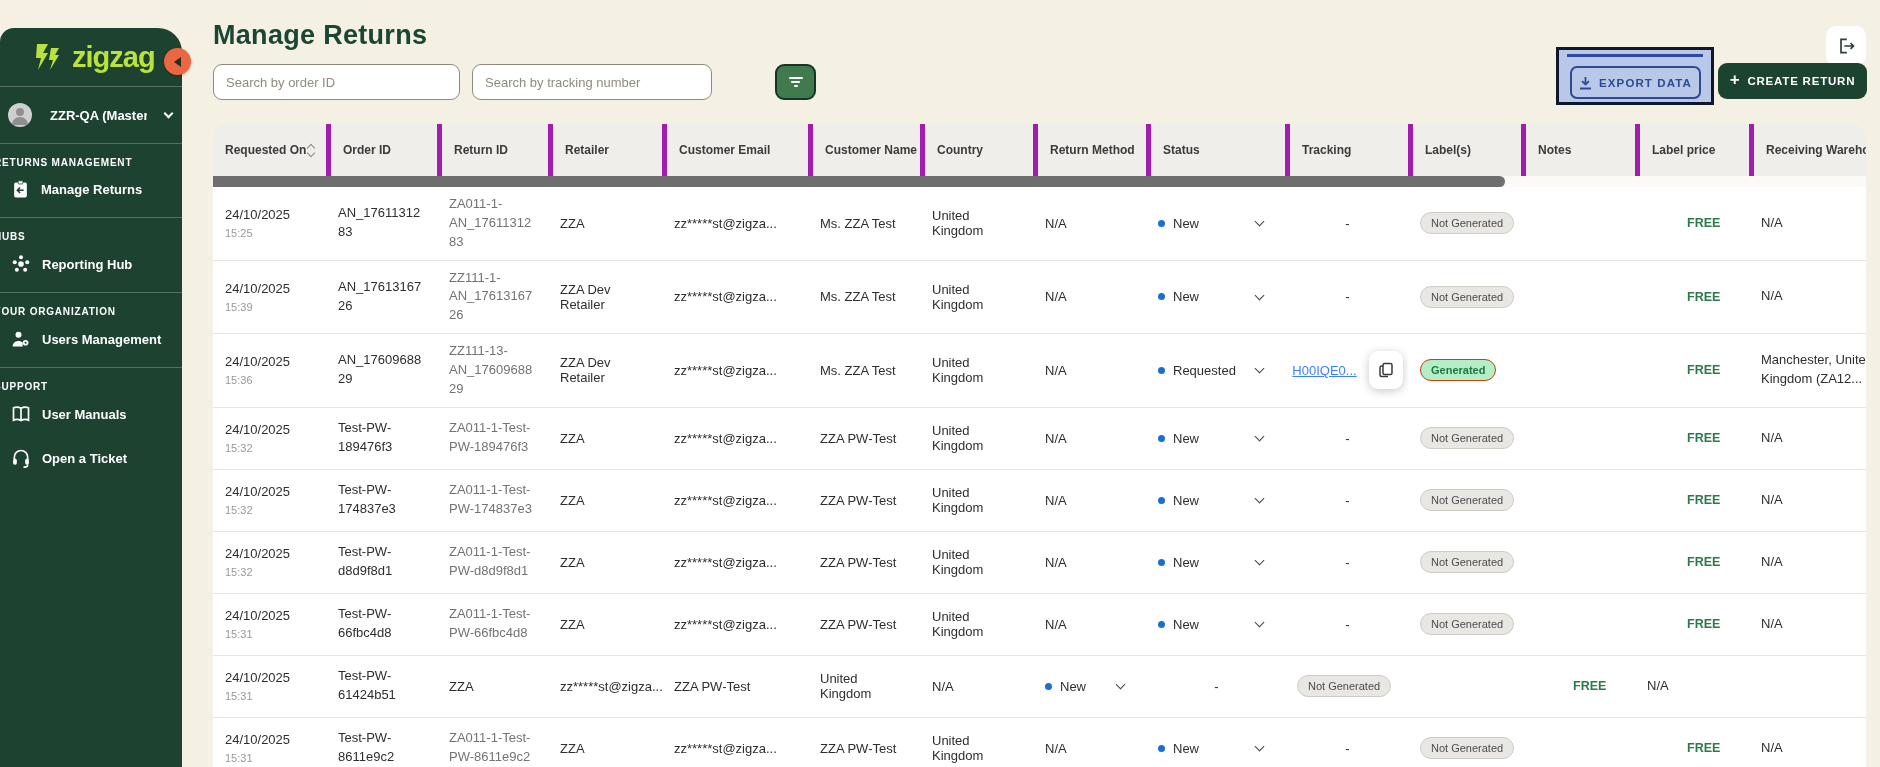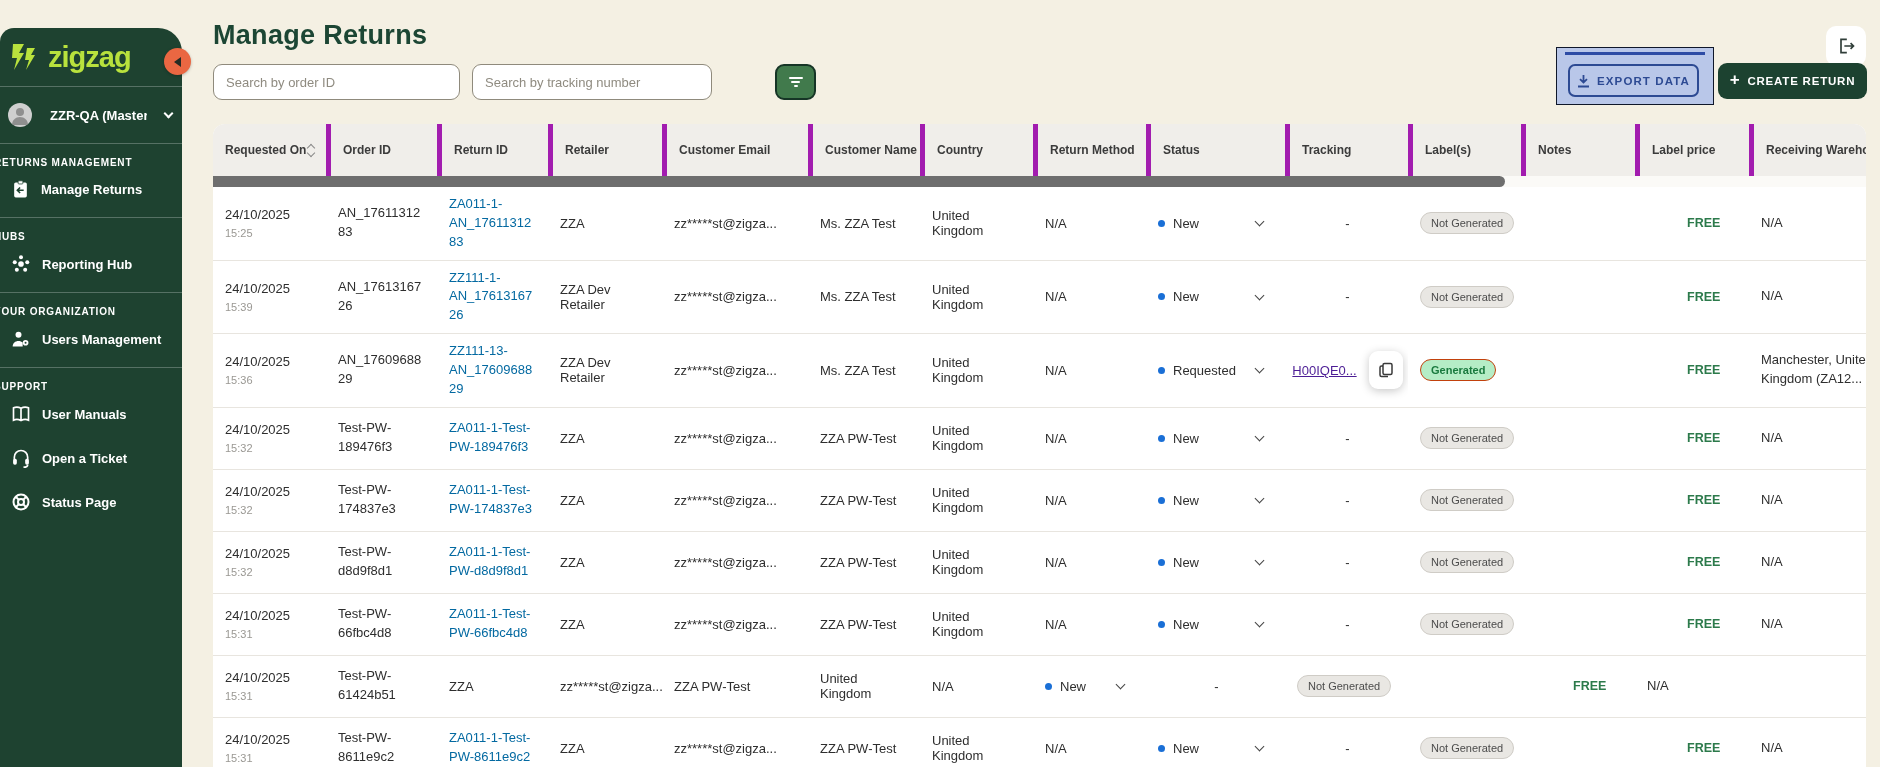--- a/index.html
+++ b/index.html
@@ -2,21 +2,21 @@
 <html><head>
 <meta charset="utf-8">
 <style>
   * { margin:0; padding:0; box-sizing:border-box; }
   html,body { width:1880px; height:767px; overflow:hidden; }
   body { background:#f4f0e3; font-family:"Liberation Sans", sans-serif; position:relative; color:#2e2e2e; }
 
   
   .sidebar { position:absolute; left:0; top:28px; bottom:0; width:182px; background:#1e4230;
              border-radius:14px 24px 0 0; color:#fff; }
-  .sb-logo { height:58px; display:flex; align-items:center; gap:7px; padding-left:7px; }
+  .sb-logo { height:58px; display:flex; align-items:center; gap:7px; padding-left:7px;margin-left:24px; }
   .sb-logo .logotext { color:#b9e23d; font-size:29px; font-weight:bold; letter-spacing:-1px; }
   .sb-div { height:1px; background:rgba(255,255,255,.25); }
   .sb-profile { height:56px; display:flex; align-items:center; gap:18px; padding:0 10px 0 8px; cursor:pointer; }
   .avatar { width:24px; height:24px; border-radius:50%; background:#cfcfcf; overflow:hidden; flex:none;
             display:flex; align-items:center; justify-content:center; }
   .sb-profile .pname { font-size:13px; font-weight:bold; flex:1; white-space:nowrap; overflow:hidden; }
   .chev { width:7px; height:7px; border-right:2px solid #fff; border-bottom:2px solid #fff;
           transform:rotate(45deg); display:inline-block; margin-top:-3px; }
   .sb-section { padding:13px 0 6px 0; }
   .sb-label { font-size:10px; font-weight:bold; letter-spacing:.8px; margin-left:-6px; white-space:nowrap; }
@@ -39,21 +39,21 @@
   #search-order { left:213px; width:247px; }
   #search-tracking { left:472px; width:240px; }
   .filter-btn { position:absolute; left:775px; top:64px; width:41px; height:36px; background:#417a4c;
                 border:2px solid #163526; border-radius:9px; display:flex; flex-direction:column;
                 align-items:center; justify-content:center; gap:2px; cursor:pointer; }
   .filter-btn i { display:block; height:2px; background:#fff; border-radius:1px; }
   .logout-btn { position:absolute; left:1826px; top:26px; width:40px; height:40px; background:#fff;
                 border-radius:10px; display:flex; align-items:center; justify-content:center; cursor:pointer; }
 
   .hl-box { position:absolute; left:1556px; top:47px; width:158px; height:58px; background:#b9c7e9;
-            border:1px solid #0f172a; }
+            border:3px solid #0f172a; }
   .hl-line { position:absolute; left:8px; top:4px; right:8px; height:3px; background:#2d4ba5; }
   .export-btn { position:absolute; left:11px; top:16px; width:131px; height:33px; border:2px solid #2d4a93;
                 border-radius:7px; background:transparent; color:#2d4a93; font-weight:bold; font-size:11.5px;
                 letter-spacing:1.1px; display:flex; align-items:center; justify-content:center; gap:7px;
                 cursor:pointer; font-family:"Liberation Sans", sans-serif; }
   .create-btn { position:absolute; left:1718px; top:63px; width:149px; height:36px; background:#1c4230;
                 border:none; border-radius:9px; color:#fff; font-weight:bold; font-size:11.5px;
                 letter-spacing:.8px; display:flex; align-items:center; justify-content:center; gap:7px;
                 cursor:pointer; font-family:"Liberation Sans", sans-serif; }
   .create-btn .plus { font-size:17px; font-weight:bold; margin-top:-2px; }
@@ -71,26 +71,26 @@
   .sort .up { transform:rotate(-135deg); }
   .sort .dn { transform:rotate(45deg); margin-top:-4px; }
   .hscroll { height:11px; background:#fbfaf7; position:relative; }
   .hthumb { position:absolute; left:0; top:0; height:11px; width:1292px; background:#6e6e6e;
             border-radius:0 6px 6px 0; cursor:grab; }
   .t-row { border-top:1px solid #e8e5df; min-height:62px; background:#fff; }
   .t-row:first-child { border-top:none; }
   .c { padding:8px 10px 8px 12px; display:flex; flex-direction:column; justify-content:center;
        font-size:13px; color:#2e2e2e; overflow:hidden; }
   .c .time { font-size:11px; color:#9a9893; margin-top:5px; }
-  .ret-link { color:#0369a1; text-decoration:none; word-break:break-word; line-height:1.45; cursor:pointer; }
+  .ret-link { color:#737373; text-decoration:none; word-break:break-word; line-height:1.45; cursor:pointer; }
   .c.row { flex-direction:row; align-items:center; gap:8px; }
   .dot { width:7px; height:7px; border-radius:50%; background:#1a6fd6; flex:none; }
   .st-chev { width:7px; height:7px; border-right:1.8px solid #444; border-bottom:1.8px solid #444;
              transform:rotate(45deg); margin:-3px 12px 0 auto; cursor:pointer; }
-  .trk-link { color:#4c1d95; text-decoration:underline; font-size:13px; cursor:pointer; white-space:nowrap; }
+  .trk-link { color:#3b82f6; text-decoration:underline; font-size:13px; cursor:pointer; white-space:nowrap; }
   .copy-btn { width:34px; height:38px; background:#fff; border:none; border-radius:9px;
               box-shadow:0 2px 10px rgba(0,0,0,.22); display:flex; align-items:center; justify-content:center;
               cursor:pointer; flex:none; margin-left:4px; }
   .pill { display:inline-block; padding:4px 10px; border-radius:12px; font-size:11px; white-space:nowrap;
           width:max-content; }
   .p-not { background:#e9e7e3; border:1px solid #cfccc6; color:#4c4c4c; }
   .p-gen { background:#b5edc6; border:1px solid #c2410c; color:#197a3e; font-weight:bold; }
   .price { color:#2c7a4b; font-weight:bold; font-size:12.5px;padding-left:40px; }
   .wh { line-height:1.45; }
 </style>
@@ -171,28 +171,20 @@
       <span>User Manuals</span>
     </div>
     <div class="sb-item">
       <svg width="20" height="20" viewBox="0 0 24 24">
         <path d="M4 14v-3a8 8 0 0 1 16 0v3" fill="none" stroke="#fff" stroke-width="2"></path>
         <rect x="2.5" y="13" width="4.5" height="7" rx="2" fill="#fff"></rect>
         <rect x="17" y="13" width="4.5" height="7" rx="2" fill="#fff"></rect>
         <path d="M20 20c0 2-2.5 3-5 3" fill="none" stroke="#fff" stroke-width="2"></path>
       </svg>
       <span>Open a Ticket</span>
-    </div>
-    <div class="sb-item">
-      <svg width="20" height="20" viewBox="0 0 24 24">
-        <circle cx="12" cy="12" r="9" fill="none" stroke="#fff" stroke-width="2.4"></circle>
-        <circle cx="12" cy="12" r="3.6" fill="none" stroke="#fff" stroke-width="2.4"></circle>
-        <path d="M5.6 5.6l4 4M18.4 5.6l-4 4M5.6 18.4l4-4M18.4 18.4l-4-4" stroke="#fff" stroke-width="2.4"></path>
-      </svg>
-      <span>Status Page</span>
     </div>
   </div>
 </nav>
 
 <div class="collapse-btn">
   <span class="tri"></span>
 </div>
 
 <h1 class="page-title">Manage Returns</h1>
 

